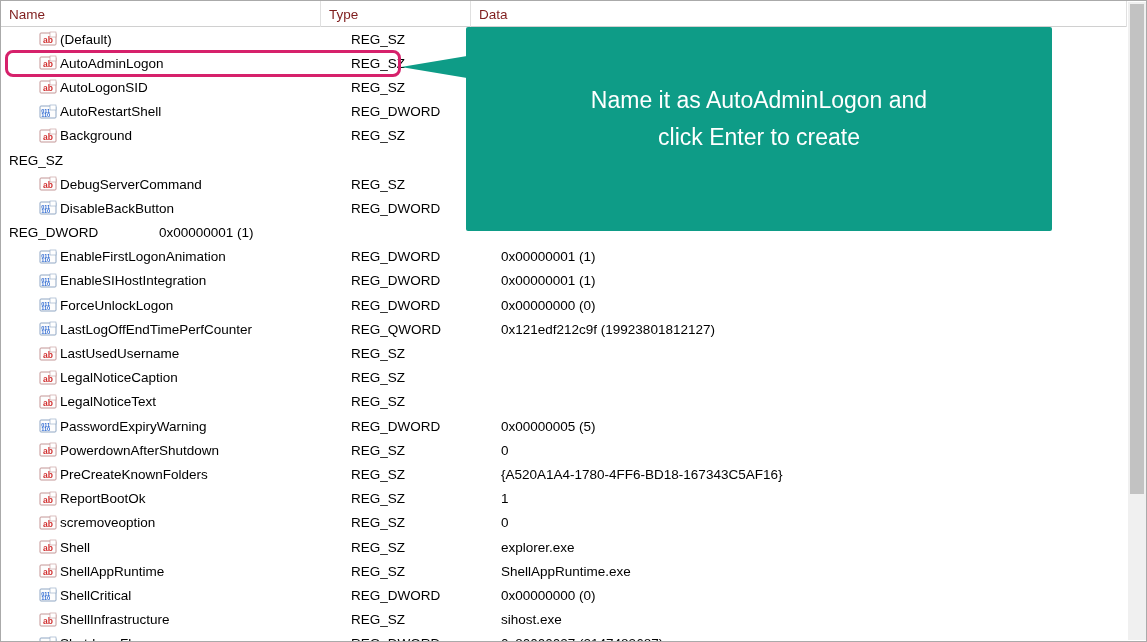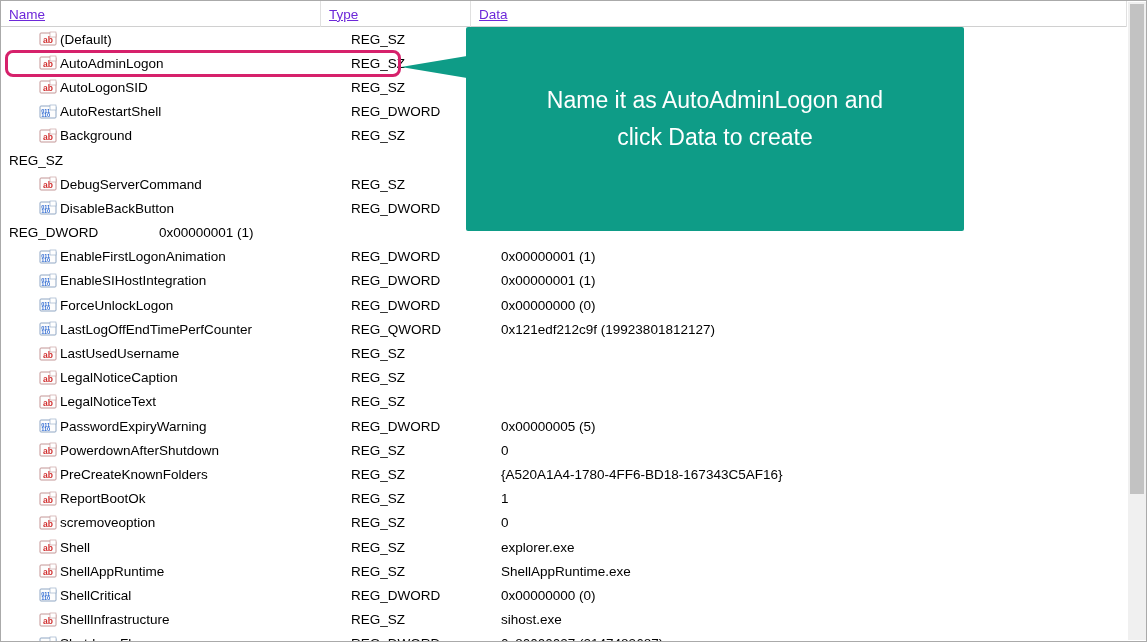--- a/index.html
+++ b/index.html
@@ -30,22 +30,21 @@
     border-bottom: 1px solid #d0d0d0;
     background: #fff;
     user-select: none;
   }
   .header-col {
     display: flex;
     align-items: center;
     padding: 13px 8px;
     border-right: 1px solid #e0e0e0;
     font-weight: 400;
-    color: #6d28d9;
-    text-decoration: underline;
+    color: #7f1d1d;
   }
   .col-name { width: 320px; }
   .col-type { width: 150px; }
   .col-data { flex: 1; }
 
   .rows {
     display: flex;
     flex-direction: column;
   }
   .row {
@@ -91,21 +90,21 @@
     border: 3px solid #d6216b;
     border-radius: 8px;
     pointer-events: none;
   }
 
   
   .callout {
     position: absolute;
     left: 465px;
     top: 26px;
-    width: 498px;
+    width: 586px;
     height: 204px;
     background: #0e9c87;
     color: #fff;
     font-size: 23px;
     text-align: center;
     display: flex;
     align-items: flex-start;
     justify-content: center;
     padding-top: 55px;
     line-height: 1.6;
@@ -448,21 +447,21 @@
       </div>
     </div>
 </div>
 
 <div class="highlight"></div>
 
 <div class="callout-arrow"></div>
 <div class="callout">
   <div>
     <span>Name it as AutoAdminLogon and</span><br>
-    <span>click Data to create</span>
+    <span>click Enter to create</span>
   </div>
 </div>
 
 <div class="scrollbar">
   <div class="scroll-thumb"></div>
 </div>
 
 <svg width="0" height="0" style="position:absolute">
   <defs>
     <g id="ico-sz">

